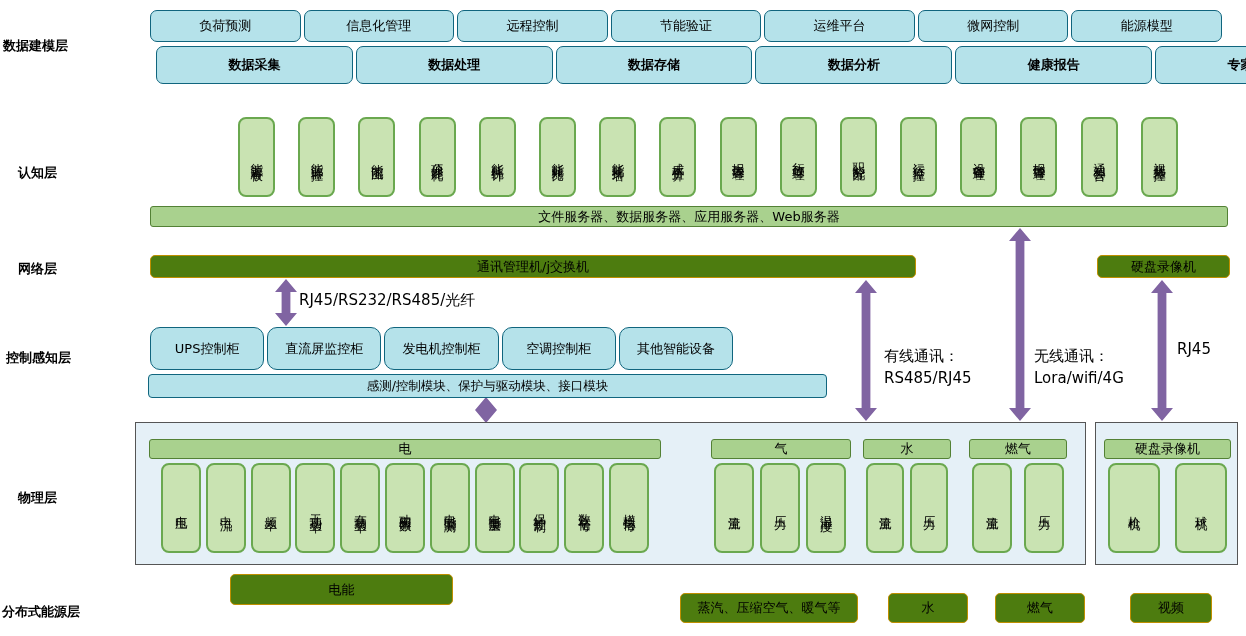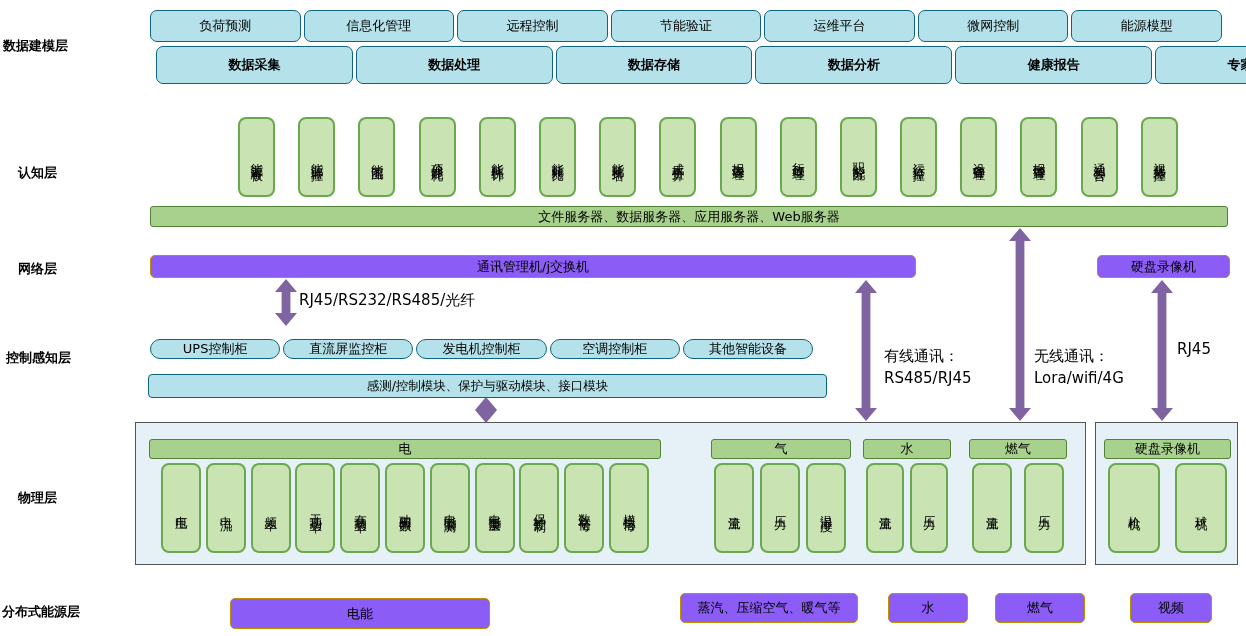--- a/index.html
+++ b/index.html
@@ -12,21 +12,21 @@
   .between{position:absolute;display:flex;justify-content:space-between;}
 
   .cbox{background:#b5e2ea;border:1px solid #10657e;border-radius:7px;display:flex;align-items:center;justify-content:center;font-size:13px;flex:1;text-align:center;}
   .cbox2{background:#b5e2ea;border:1px solid #10657e;border-radius:10px;display:flex;align-items:center;justify-content:center;font-size:13px;flex:1;text-align:center;}
   .mbar{position:absolute;background:#b5e2ea;border:1px solid #10657e;border-radius:4px;display:flex;align-items:center;justify-content:center;font-size:12.5px;}
 
   .vbox{background:#c9e3b2;border:2px solid #6aa84f;border-radius:8px;display:flex;align-items:center;justify-content:center;box-sizing:border-box;}
   .vtext{writing-mode:vertical-rl;text-orientation:upright;font-size:12.5px;letter-spacing:2px;line-height:1;}
 
   .gbar{position:absolute;background:#a9d18e;border:1px solid #538135;border-radius:3px;display:flex;align-items:center;justify-content:center;font-size:13px;box-sizing:border-box;}
-  .ybar{position:absolute;background:#8b5cf6;border:1px solid #bf8f00;border-radius:5px;display:flex;align-items:center;justify-content:center;font-size:13px;box-sizing:border-box;}
+  .ybar{position:absolute;background:#4d7c0f;border:1px solid #bf8f00;border-radius:5px;display:flex;align-items:center;justify-content:center;font-size:13px;box-sizing:border-box;}
 
   .pcontainer{position:absolute;background:#e5f0f7;border:1px solid #555;box-sizing:border-box;}
 
   .varrow{position:absolute;width:22px;background:#8064a2;
     clip-path:polygon(50% 0,100% 13px,70% 13px,70% calc(100% - 13px),100% calc(100% - 13px),50% 100%,0 calc(100% - 13px),30% calc(100% - 13px),30% 13px,0 13px);}
 
   .connlabel{position:absolute;font-size:15px;white-space:nowrap;}
   .connlabel span{display:block;line-height:1.45;}
 </style>
 </head>
@@ -126,21 +126,21 @@
   <div class="connlabel" style="left:884px;top:346px;">
     <span>有线通讯：</span>
     <span>RS485/RJ45</span>
   </div>
   <div class="connlabel" style="left:1034px;top:346px;">
     <span>无线通讯：</span>
     <span>Lora/wifi/4G</span>
   </div>
   <div class="connlabel" style="left:1177px;top:340px;">RJ45</div>
 
-  <div class="flexrow" style="left:150px;top:327px;width:663px;height:43px;align-items:center;">
+  <div class="flexrow" style="left:150px;top:327px;width:583px;height:43px;">
     <div class="cbox2">UPS控制柜</div>
     <div class="cbox2">直流屏监控柜</div>
     <div class="cbox2">发电机控制柜</div>
     <div class="cbox2">空调控制柜</div>
     <div class="cbox2">其他智能设备</div>
   </div>
   <div class="mbar" style="left:148px;top:374px;width:677px;height:22px;">感测/控制模块、保护与驱动模块、接口模块</div>
 
   <div class="pcontainer" style="left:135px;top:422px;width:951px;height:143px;">
     <div class="gbar" style="left:13px;top:16px;width:512px;height:20px;">电</div>
@@ -219,19 +219,19 @@
     <div class="between" style="left:12px;top:40px;width:119px;height:90px;">
       <div class="vbox" style="width:52px;">
           <span class="vtext">枪机</span>
         </div>
       <div class="vbox" style="width:52px;">
           <span class="vtext">球机</span>
         </div>
     </div>
   </div>
 
-  <div class="ybar" style="left:230px;top:598px;width:260px;height:31px;">电能</div>
+  <div class="ybar" style="left:230px;top:574px;width:223px;height:31px;">电能</div>
   <div class="ybar" style="left:680px;top:593px;width:178px;height:30px;">蒸汽、压缩空气、暖气等</div>
   <div class="ybar" style="left:888px;top:593px;width:80px;height:30px;">水</div>
   <div class="ybar" style="left:995px;top:593px;width:90px;height:30px;">燃气</div>
   <div class="ybar" style="left:1130px;top:593px;width:82px;height:30px;">视频</div>
 
 </div>
 
 </body></html>

